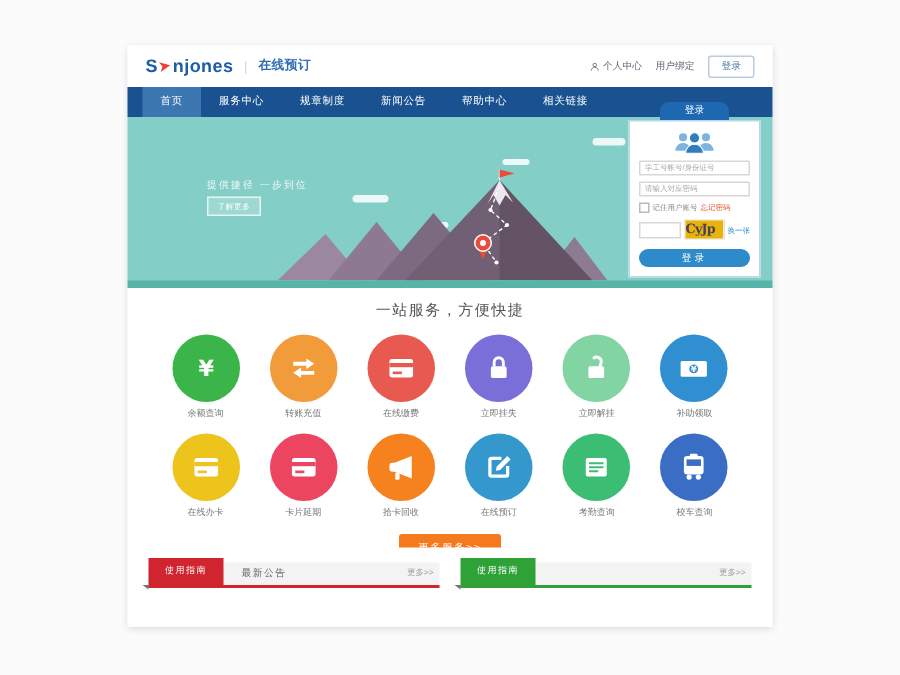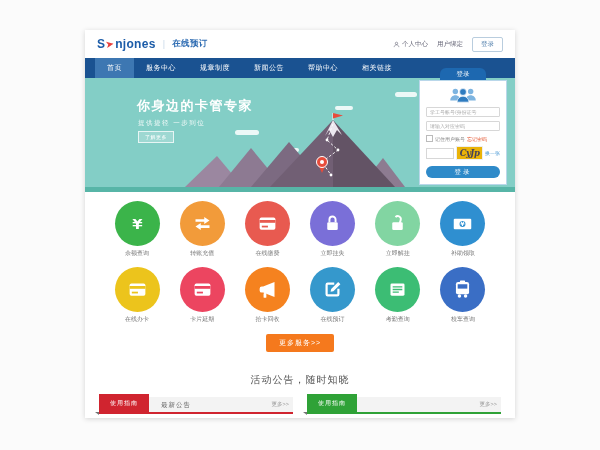--- a/index.html
+++ b/index.html
@@ -35,21 +35,21 @@
   .login-tab{width:46px;height:12px;margin:0 auto;background:#1d68b0;border-radius:6px 6px 0 0;color:#fff;font-size:6.5px;text-align:center;line-height:12px;cursor:pointer;}
   .login-body{background:#fff;border:1px solid #b9d7ea;box-sizing:border-box;padding:4px 6px 6px;}
   .users-ico{display:block;margin:1px auto 0;}
   .login-input{display:block;width:100%;height:10px;box-sizing:border-box;border:1px solid #d7d7d7;border-radius:1px;font-size:5px;padding:0 3px;margin-top:4px;color:#333;font-family:"Liberation Sans",sans-serif;}
   .login-input::placeholder{color:#aaa;}
   .remember-row{display:flex;align-items:center;gap:2px;font-size:5px;color:#888;margin-top:4px;}
   .cbx{width:5px;height:5px;border:1px solid #bbb;background:#fff;display:inline-block;}
   .forgot{color:#e4542e;cursor:pointer;}
   .captcha-row{display:flex;align-items:center;gap:2px;margin-top:4px;}
   .captcha-input{width:28px;height:11px;box-sizing:border-box;border:1px solid #d7d7d7;font-size:5px;padding:0 2px;}
-  .captcha-img{width:27px;height:12px;background:#eab308;border:1px solid #eee;font-size:8.5px;font-style:italic;font-weight:bold;color:#44425a;text-align:center;line-height:12px;font-family:"DejaVu Serif",serif;letter-spacing:-.5px;cursor:pointer;}
+  .captcha-img{width:27px;height:12px;background:#eab308;border:1px solid #eee;font-size:8.5px;font-weight:bold;color:#44425a;text-align:left;line-height:12px;font-family:"DejaVu Serif",serif;letter-spacing:-.5px;cursor:pointer;}
   .captcha-refresh{font-size:5px;color:#3a8fd0;cursor:pointer;white-space:nowrap;}
   .login-submit{display:block;width:100%;height:12px;margin-top:6px;background:#2e8ac9;border:none;border-radius:6px;color:#fff;font-size:6.5px;cursor:pointer;letter-spacing:2px;}
 
   
   .services{position:absolute;top:162px;left:0;width:430px;height:173px;background:#fff;}
   .section-title{text-align:center;font-size:10px;color:#555;letter-spacing:1px;margin:0;padding-top:8px;font-weight:normal;}
   .services-row{display:flex;justify-content:space-between;padding:0 26px;margin-top:9px;}
   .service-item{width:52px;text-align:center;cursor:pointer;}
   .service-circle{width:45px;height:45px;border-radius:50%;margin:0 auto;display:flex;align-items:center;justify-content:center;}
   .service-label{font-size:6px;color:#777;margin-top:3px;}
@@ -120,21 +120,20 @@
       <polygon points="148,1 158,3.5 148,6.5" fill="#e74c3c"></polygon>
       <polyline points="148,12 142,28 153,38 137,50 146,63" fill="none" stroke="#fff" stroke-width="0.9" stroke-dasharray="2.5,2"></polyline>
       <circle cx="142" cy="28" r="1.4" fill="#fff"></circle>
       <circle cx="153" cy="38" r="1.4" fill="#fff"></circle>
       <circle cx="146" cy="63" r="1.4" fill="#fff"></circle>
       <polygon points="132.8,52 141.2,52 137,61" fill="#e74c3c"></polygon>
       <circle cx="137" cy="50" r="5.5" fill="#e74c3c" stroke="#fff" stroke-width="1"></circle>
       <circle cx="137" cy="50" r="2" fill="#fff"></circle>
     </svg>
 
-    <div class="hero-title">你身边的卡管专家</div>
     <div class="hero-sub">提供捷径 一步到位</div>
     <div class="hero-cta">了解更多</div>
     <div class="hero-grass"></div>
   </div>
 
   <div class="login-panel">
     <div class="login-tab">登录</div>
     <div class="login-body">
       <svg class="users-ico" width="34" height="17" viewBox="0 0 40 20">
         <circle cx="11" cy="6.5" r="3.2" fill="#7db4e0"></circle>
@@ -154,20 +153,21 @@
       <div class="captcha-row">
         <input class="captcha-input" type="text" style="">
         <span class="captcha-img">CyJp</span>
         <span class="captcha-refresh">换一张</span>
       </div>
       <button class="login-submit">登录</button>
     </div>
   </div>
 
   <div class="services">
+    <h2 class="section-title">一站服务，方便快捷</h2>
     <div class="services-row">
         <div class="service-item">
           <div class="service-circle" style="background: rgb(59, 180, 74);">
             <svg viewBox="0 0 24 24" width="21" height="21">
               <text x="12" y="18" text-anchor="middle" font-size="17" font-weight="bold" fill="#fff" font-family="DejaVu Sans">¥</text>
             </svg>
           </div>
           <div class="service-label">余额查询</div>
         </div>
         <div class="service-item">
@@ -275,21 +275,20 @@
               <rect x="9" y="1.8" width="6" height="2" rx="1" fill="#fff"></rect>
             </svg>
           </div>
           <div class="service-label">校车查询</div>
         </div>
       </div>
     <button class="more-btn">更多服务&gt;&gt;</button>
   </div>
 
   <div class="announcements">
-    <h2 class="section-title">活动公告，随时知晓</h2>
     <div class="ann-columns">
       <div class="ann-col">
         <div class="tab-bar" id="bar-left" style="border-bottom-color: rgb(208, 36, 47);">
           <div class="ribbon" id="ribbon-left" style="background: rgb(208, 36, 47);">使用指南</div>
           <div class="tab-plain">最新公告</div>
           <div class="more-link">更多&gt;&gt;</div>
         </div>
       </div>
       <div class="ann-col">
         <div class="tab-bar" id="bar-right" style="border-bottom-color: rgb(47, 162, 55);">

